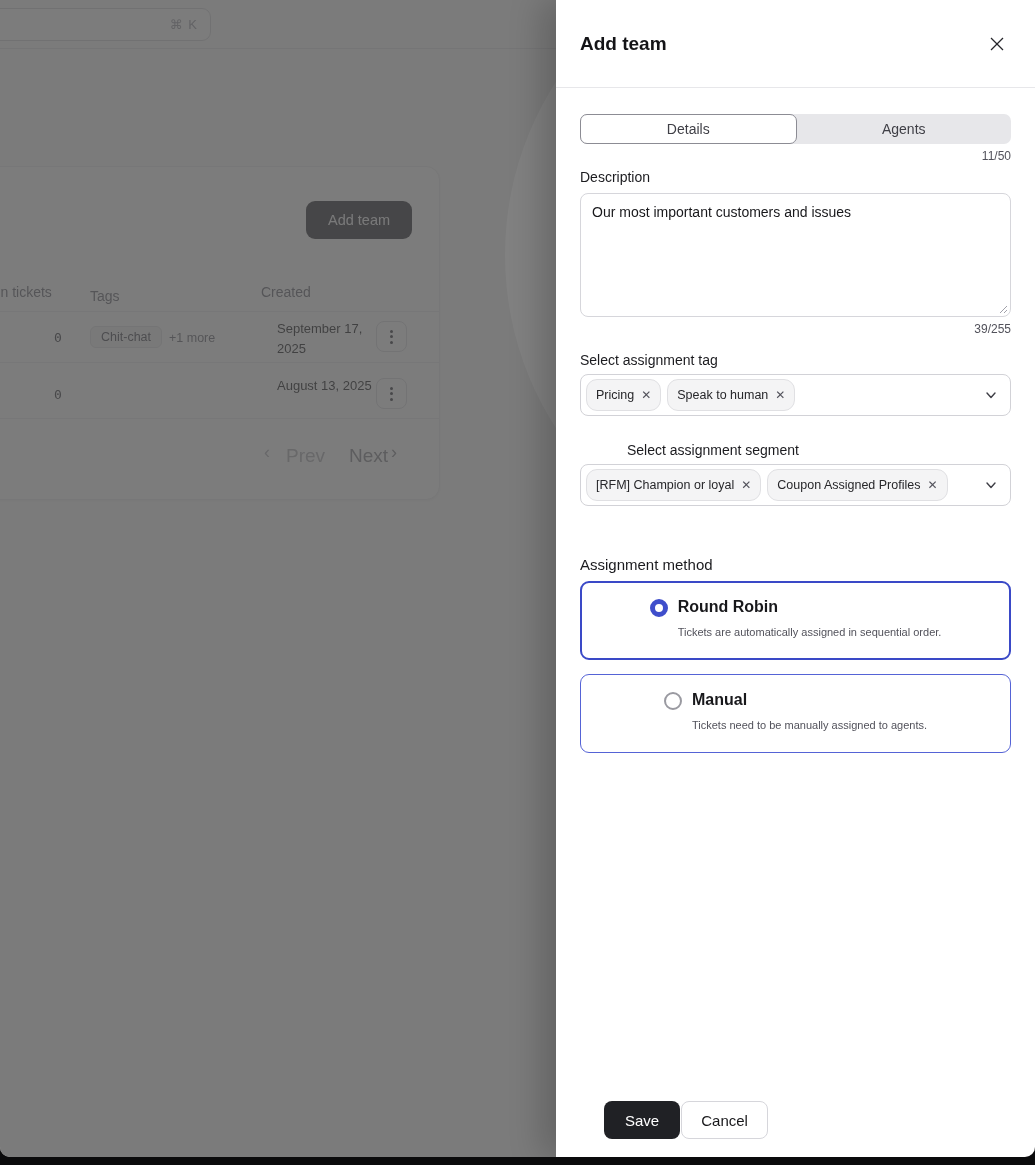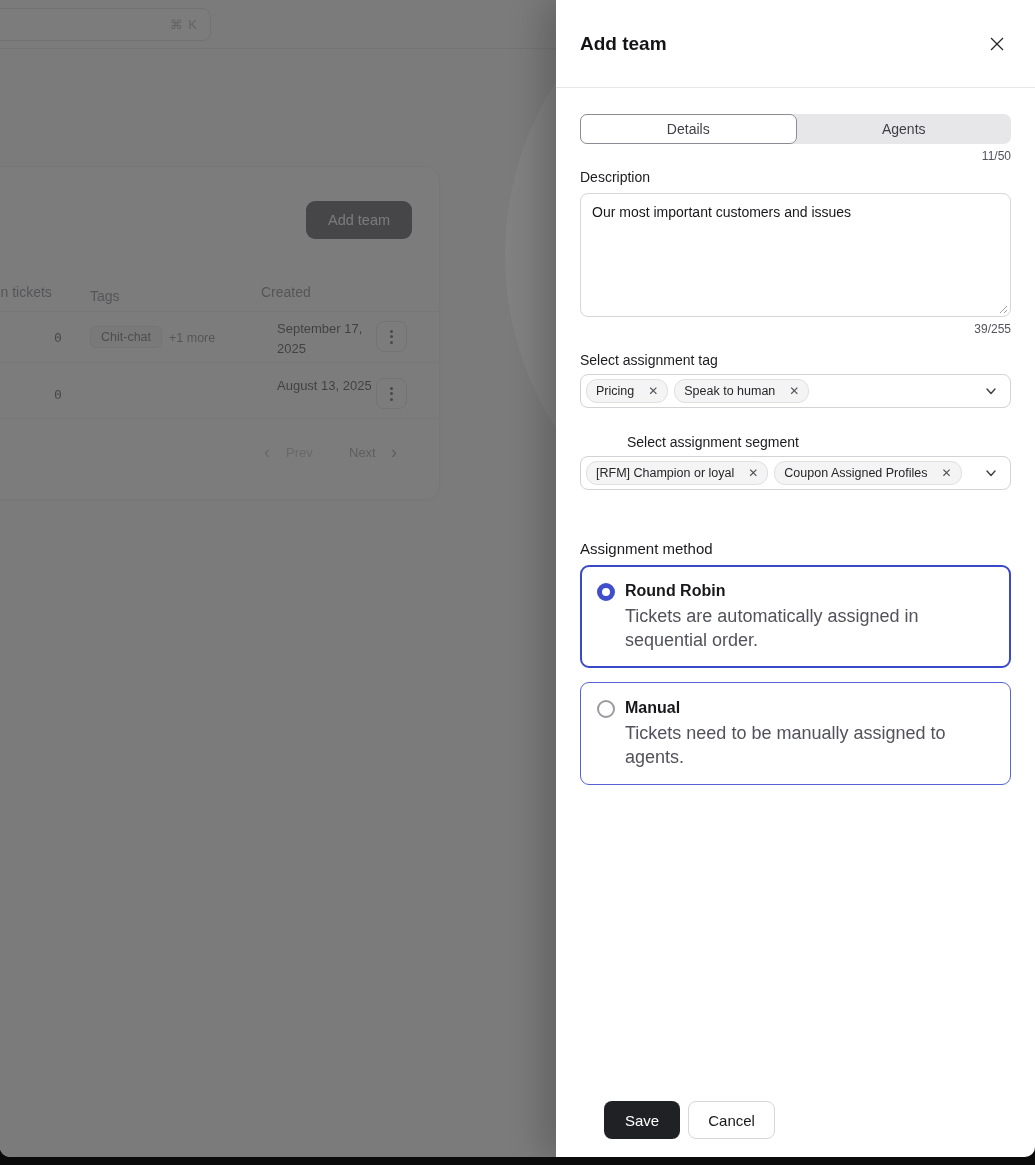--- a/index.html
+++ b/index.html
@@ -42,21 +42,21 @@
     border:1px solid #e0e0e3; border-radius:6px; font-size:12.5px; color:#52525b;
     display:flex; align-items:center; white-space:nowrap;
   }
   .more-label { position:absolute; font-size:12.5px; color:#71717a; white-space:nowrap; }
   .cell-date { position:absolute; width:100px; font-size:13px; line-height:20px; color:#27272a; }
   .kebab-btn {
     position:absolute; width:31px; height:31px; border:1px solid #dcdce0; border-radius:8px;
     background:#fff; display:flex; flex-direction:column; align-items:center; justify-content:center; gap:2.5px;
   }
   .kebab-btn i { width:3px; height:3px; border-radius:50%; background:#3f3f46; }
-  .pg { position:absolute; font-size:13px; white-space:nowrap; }
+  .pg { position:absolute; font-size:19px; white-space:nowrap; }
   .pg.prev { color:#b4b4ba; }
   .pg.next { color:#8e8e93; }
   .pg-ch { font-size:18px; line-height:14px; }
   
   .overlay { position:absolute; inset:0; background:rgba(76,76,76,0.73); }
   .glow-circle {
     position:absolute; left:505px; top:-65px; width:640px; height:640px;
     border-radius:50%; background:rgba(255,255,255,0.05);
   }
   
@@ -88,37 +88,37 @@
     display:block; width:100%; height:124px; border:1px solid #d6d6db; border-radius:8px;
     padding:8px 11px; font-size:14px; line-height:20px; color:#18181b; font-family:inherit;
     resize:none; background:#fff;
   }
   .resize-handle { position:absolute; right:3px; bottom:3px; }
   .select-box {
     margin-top:6px; min-height:32px; border:1px solid #d2d2d7; border-radius:8px;
     display:flex; align-items:center; gap:6px; padding:4px 12px 4px 5px; background:#fff;
   }
   .chip {
-    height:24px; background:#f4f4f5; border:1px solid #e0e0e3; border-radius:11px;
-    padding:0 9px; display:flex; align-items:center; gap:14px; font-size:12.5px; color:#27272a; white-space:nowrap;
+    height:32px; background:#f4f4f5; border:1px solid #e0e0e3; border-radius:11px;
+    padding:0 9px; display:flex; align-items:center; gap:7px; font-size:12.5px; color:#27272a; white-space:nowrap;
   }
   .chip-x { background:none; border:none; font-size:12px; color:#52525b; padding:0; line-height:1; cursor:pointer; font-family:inherit; }
   .chevron { margin-left:auto; flex:0 0 auto; display:flex; }
   .method-label { margin-top:50px; font-size:15px; color:#1b1b1f; }
   .method-card {
     margin-top:8px; border:2px solid #3a49c7; border-radius:9px; padding:14px 15px;
     display:flex; gap:10px; background:#fff; cursor:pointer;justify-content:center;
   }
   .method-card.unselected { margin-top:14px; border:1px solid #5563d6; padding:15px 16px; }
   .radio { width:18px; height:18px; border-radius:50%; flex:0 0 18px; margin-top:2px; }
   .radio.on { border:5px solid #3f4ecb; background:#fff; }
   .radio.off { border:2px solid #9a9aa1; background:#fff; }
   .method-title { font-size:16px; font-weight:700; color:#18181b; line-height:20px; }
-  .method-desc { margin-top:3px; font-size:18px; color:#52525b; line-height:24px; }
-  .drawer-footer { margin-top:auto; padding:0 24px 18px; display:flex; gap:8px; }
+  .method-desc { margin-top:3px; font-size:11px; color:#52525b; line-height:24px; }
+  .drawer-footer { margin-top:auto; padding:0 24px 18px; display:flex; gap:1px; }
   .save-btn {
     height:38px; padding:0 21px; background:#202125; color:#ffffff; border:none;
     border-radius:8px; font-size:15px; font-family:inherit; cursor:pointer;
   }
   .cancel-btn {
     height:38px; padding:0 19px; background:#ffffff; color:#18181b; border:1px solid #d6d6db;
     border-radius:8px; font-size:15px; font-family:inherit; cursor:pointer;
   }
 </style>
 </head>

